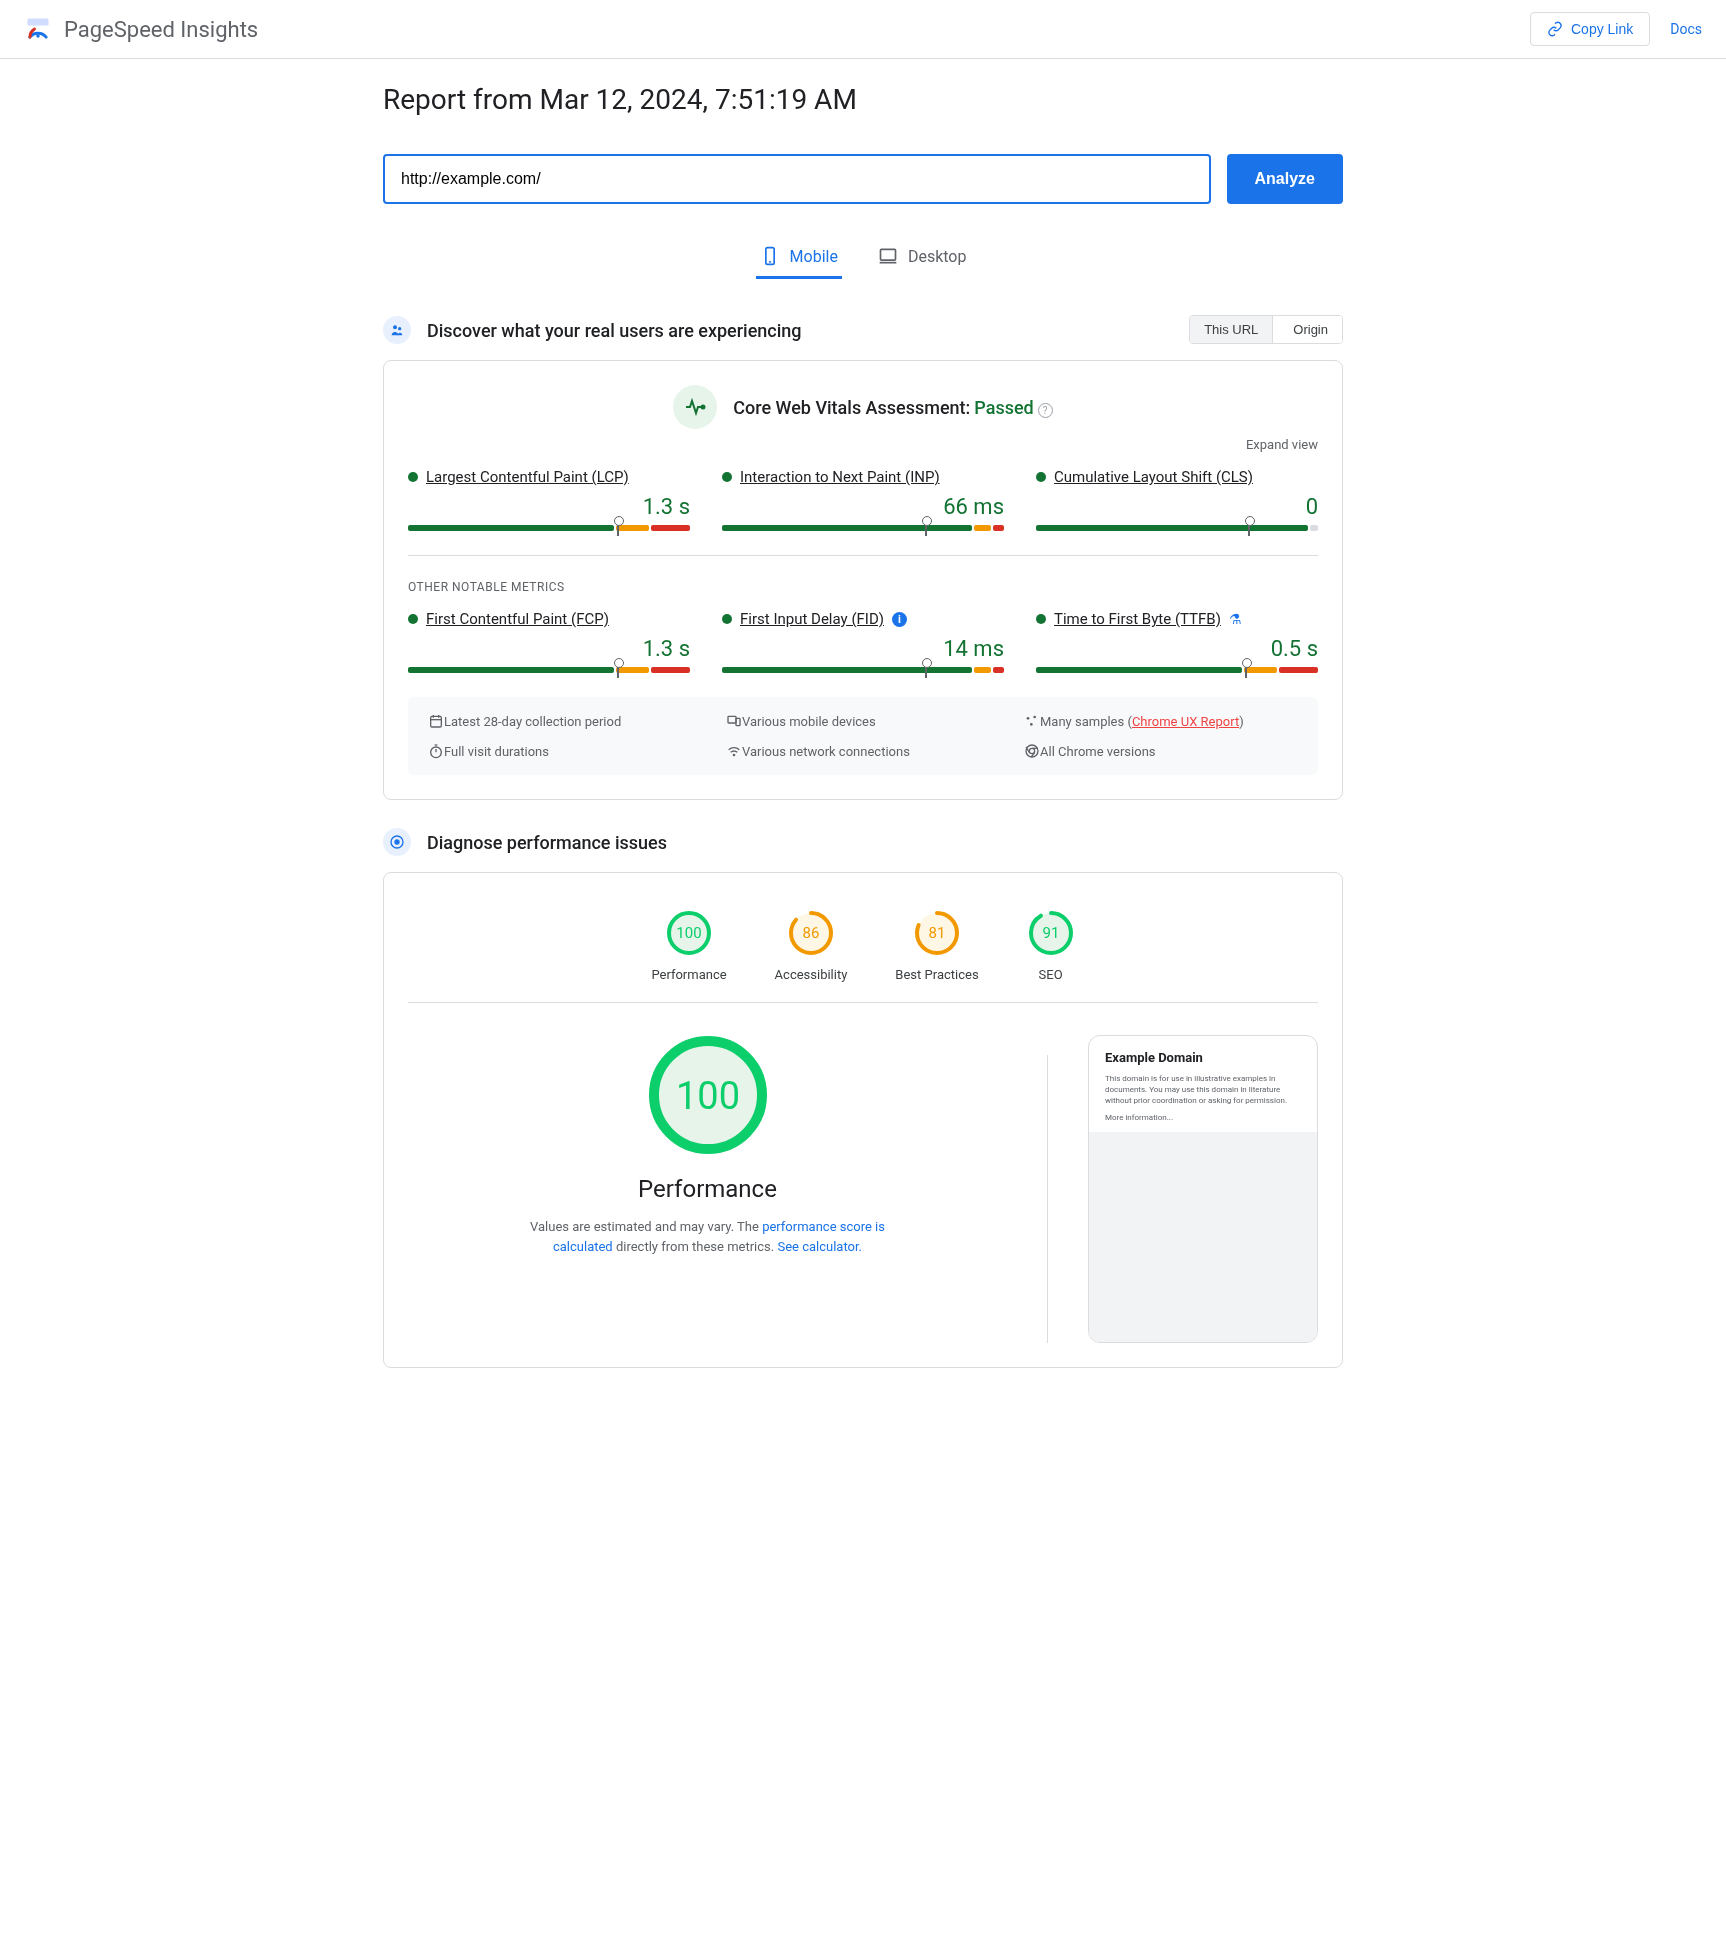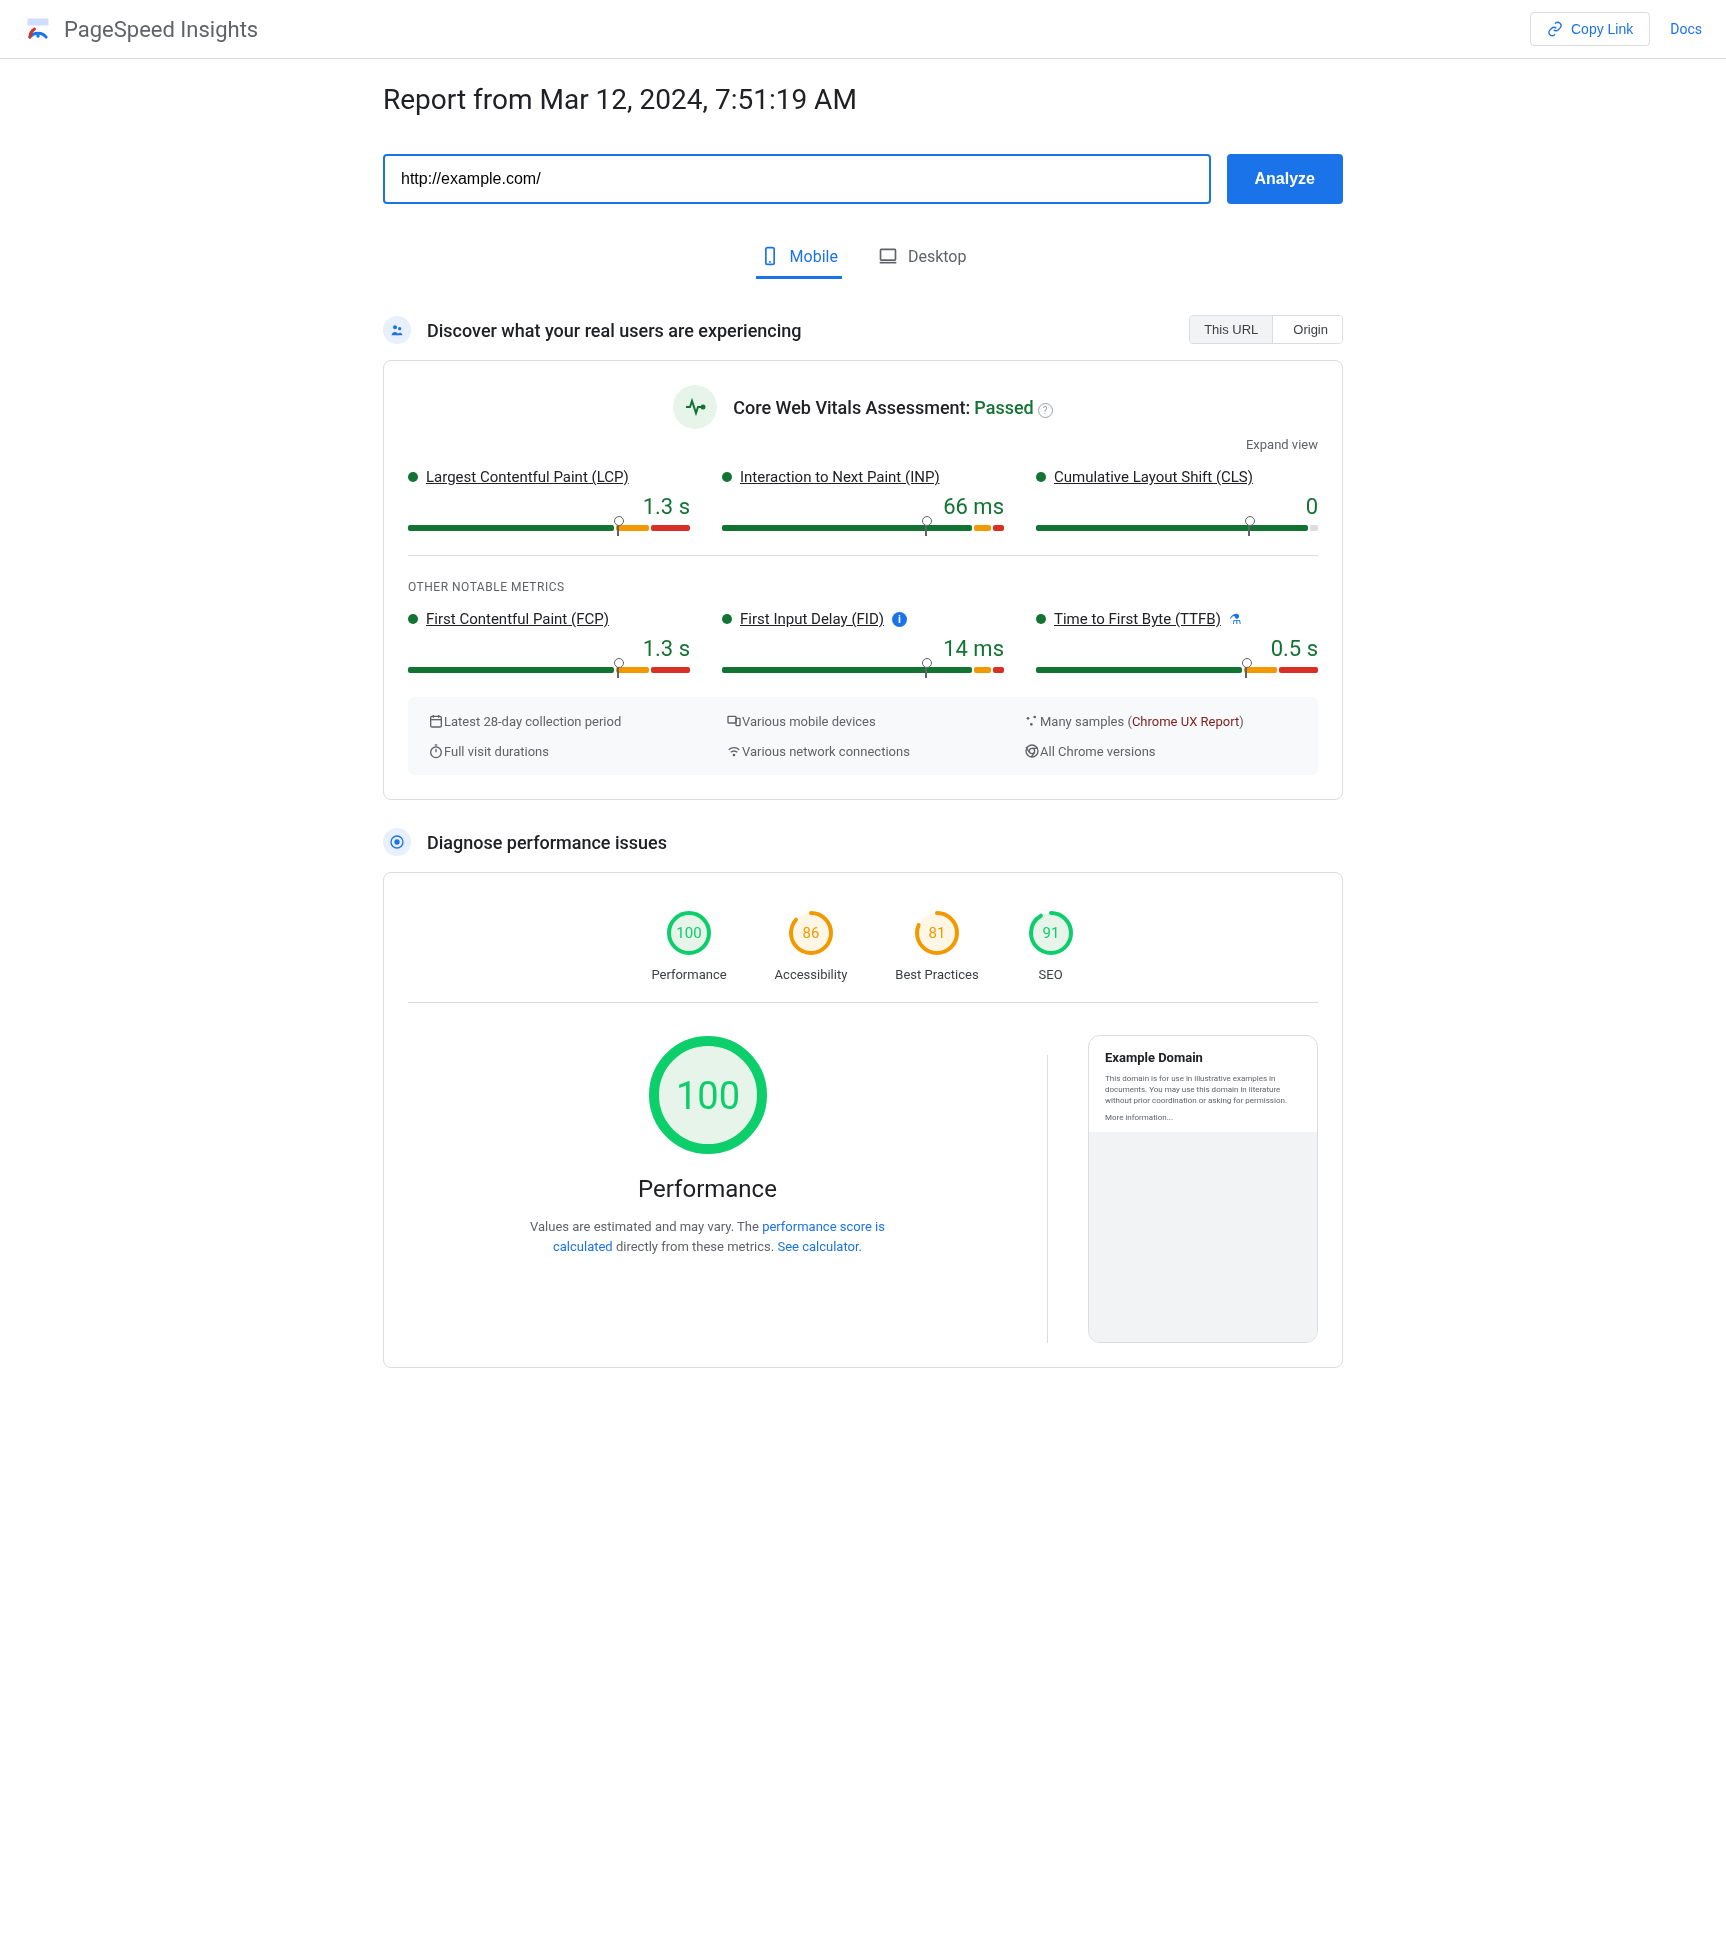--- a/index.html
+++ b/index.html
@@ -54,21 +54,21 @@
 .bar-gray { background: #dadce0; }
 .marker { position: absolute; top: -5px; width: 2px; height: 16px; background: #5f6368; }
 .marker::before { content: ''; position: absolute; top: -4px; left: -3px; width: 8px; height: 8px; background: #fff; border: 1px solid #5f6368; border-radius: 50%; }
 
 .divider { border-top: 1px solid #dadce0; margin: 24px 0; }
 .sub-label { font-size: 12px; letter-spacing: 0.5px; color: #5f6368; margin-bottom: 16px; }
 
 .info-strip { background: #f8f9fa; border-radius: 6px; padding: 16px 20px; display: grid; grid-template-columns: repeat(3, 1fr); gap: 14px 24px; margin-top: 24px; }
 .info-item { display: flex; align-items: center; font-size: 13px; color: #5f6368; }
 .info-icon { width: 16px; height: 16px; flex-shrink: 0; }
-.info-link { color: #7f1d1d; }
+.info-link { text-decoration: underline; color: #ef4444; }
 
 .gauges-row { display: flex; justify-content: center; gap: 48px; padding: 12px 0 20px; border-bottom: 1px solid #dadce0; margin-bottom: 32px; }
 .gauge { display: flex; flex-direction: column; align-items: center; gap: 10px; cursor: pointer; }
 .gauge-circle { position: relative; width: 48px; height: 48px; }
 .gauge-label { font-size: 13px; color: #3c4043; }
 
 .perf-detail { display: flex; gap: 40px; align-items: flex-start; }
 .perf-left { flex: 1; display: flex; flex-direction: column; align-items: center; }
 .big-gauge { width: 120px; height: 120px; margin-bottom: 20px; }
 .perf-heading { font-size: 24px; font-weight: 400; margin-bottom: 14px; }

